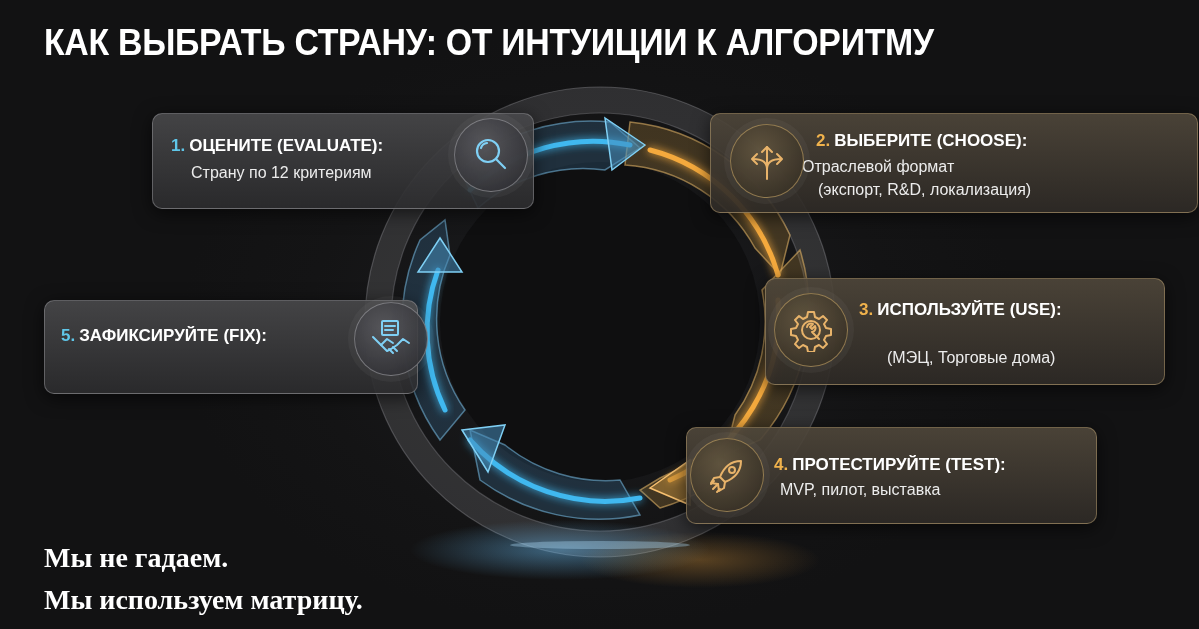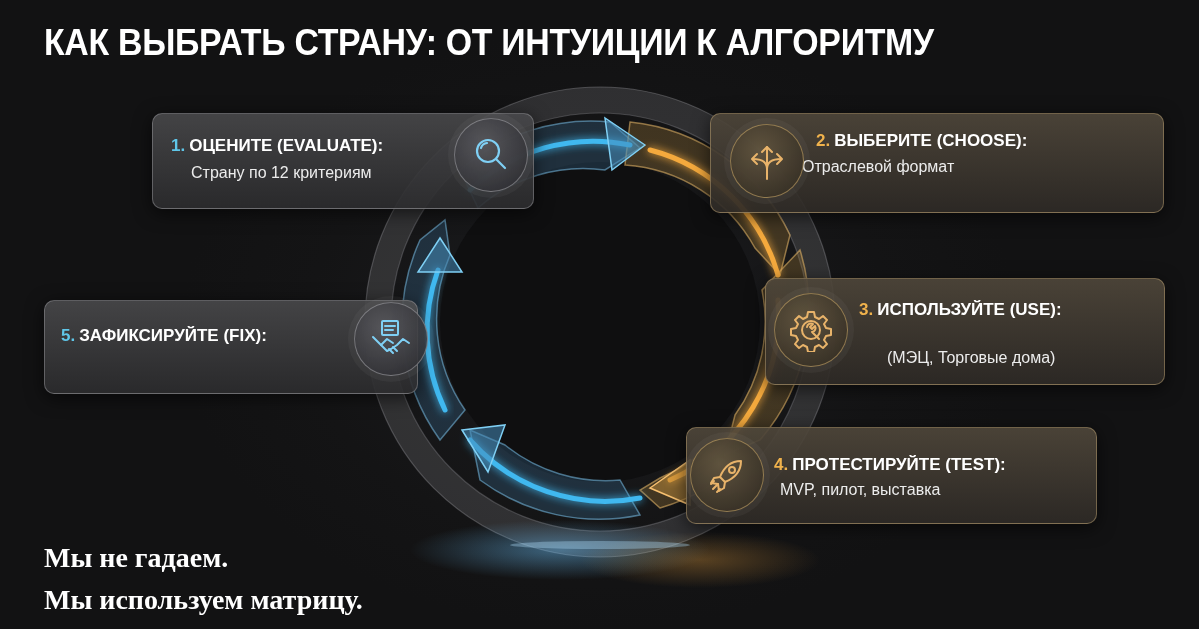--- a/index.html
+++ b/index.html
@@ -91,25 +91,26 @@
   <div class="d" style="left:38px;top:48px;">Страну по 12 критериям</div>
 </div>
 <div class="ibadge" style="left:454px;top:118px;">
   <svg viewBox="0 0 44 44" fill="none" stroke="#7fd0f5" stroke-width="2.2" stroke-linecap="round">
     <circle cx="19" cy="18" r="11"></circle>
       <path d="M12 15a7 7 0 0 1 6-5"></path>
       <path d="M27 26l9 9"></path>
   </svg>
 </div>
 
-<div class="card gold" style="left:710px;top:113px;width:452px;height:98px;">
+<div class="card gold" style="left:710px;top:113px;width:452px;height:98px;padding-left:34px;">
   <div class="h" style="left:105px;top:17px;">
     <span class="n gold">2.</span><span>ВЫБЕРИТЕ (CHOOSE):</span>
   </div>
   <div class="d" style="left:91px;top:42px;">Отраслевой формат</div>
+  <div class="d" style="left:107px;top:65px;">(экспорт, R&amp;D, локализация)</div>
 </div>
 <div class="ibadge gold" style="left:730px;top:124px;">
   <svg viewBox="0 0 44 44" fill="none" stroke="#e8b36a" stroke-width="2" stroke-linecap="round" stroke-linejoin="round">
     <path d="M22 40V8"></path>
       <path d="M17 13l5-5 5 5"></path>
       <path d="M22 30c0-8-6-10-14-10"></path>
       <path d="M12 15l-5 5 5 5"></path>
       <path d="M22 30c0-8 6-10 14-10"></path>
       <path d="M32 15l5 5-5 5"></path>
   </svg>

